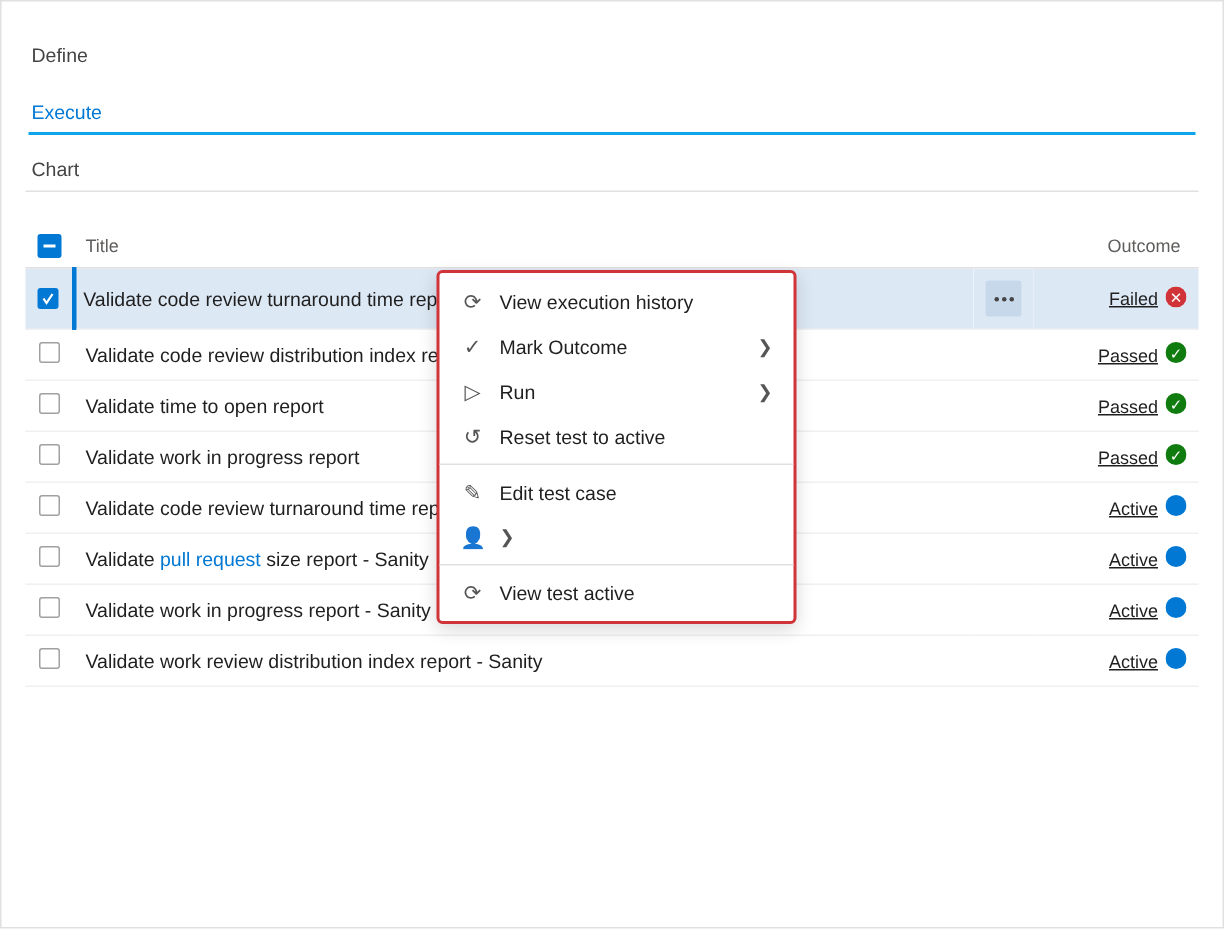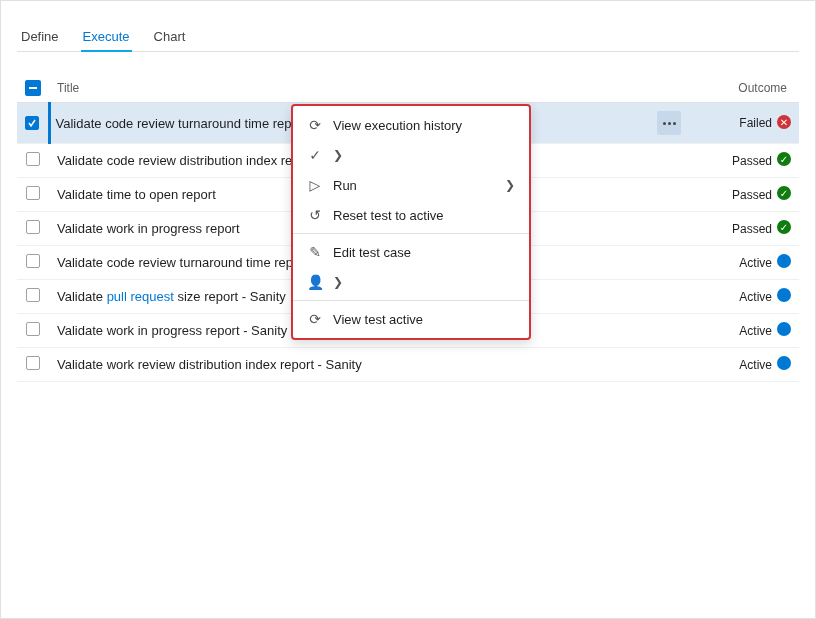--- a/index.html
+++ b/index.html
@@ -16,23 +16,24 @@
       padding: 14px 16px 0 16px;
     }
     .page-title {
       font-size: 16px;
       font-weight: 600;
       color: #1a1a1a;
       margin-bottom: 8px;
     }
     .tabs {
       display: flex;
-      gap: 20px;
+      gap: 10px;
       border-bottom: 1px solid #e0e0e0;
       padding: 0 2px;
+      flex-direction: column;
     }
     .tab {
       padding: 6px 2px;
       font-size: 13px;
       cursor: pointer;
       color: #444;
       border-bottom: 2px solid transparent;
       margin-bottom: -1px;
     }
     .tab.active {
@@ -97,20 +98,21 @@
       width: 110px;
       text-align: right;
       padding-right: 8px;
     }
     .outcome-badge {
       display: inline-flex;
       align-items: center;
       gap: 5px;
       font-size: 12px;
       justify-content: flex-end;
+      text-decoration: underline;
     }
     .header-checkbox {
       width: 16px;
       height: 16px;
       background: #0078d4;
       display: inline-flex;
       align-items: center;
       justify-content: center;
       border-radius: 2px;
     }
@@ -335,20 +337,21 @@
       </tbody>
   </table>
 
   <div class="context-menu" style="top: 30px;">
     <div class="context-menu-item">
       <span class="menu-icon">⟳</span>
       <span class="menu-label">View execution history</span>
     </div>
     <div class="context-menu-item">
       <span class="menu-icon">✓</span>
+      <span class="menu-label">Mark Outcome</span>
       <span class="menu-arrow">❯</span>
     </div>
     <div class="context-menu-item">
       <span class="menu-icon">▷</span>
       <span class="menu-label">Run</span>
       <span class="menu-arrow">❯</span>
     </div>
     <div class="context-menu-item">
       <span class="menu-icon">↺</span>
       <span class="menu-label">Reset test to active</span>

